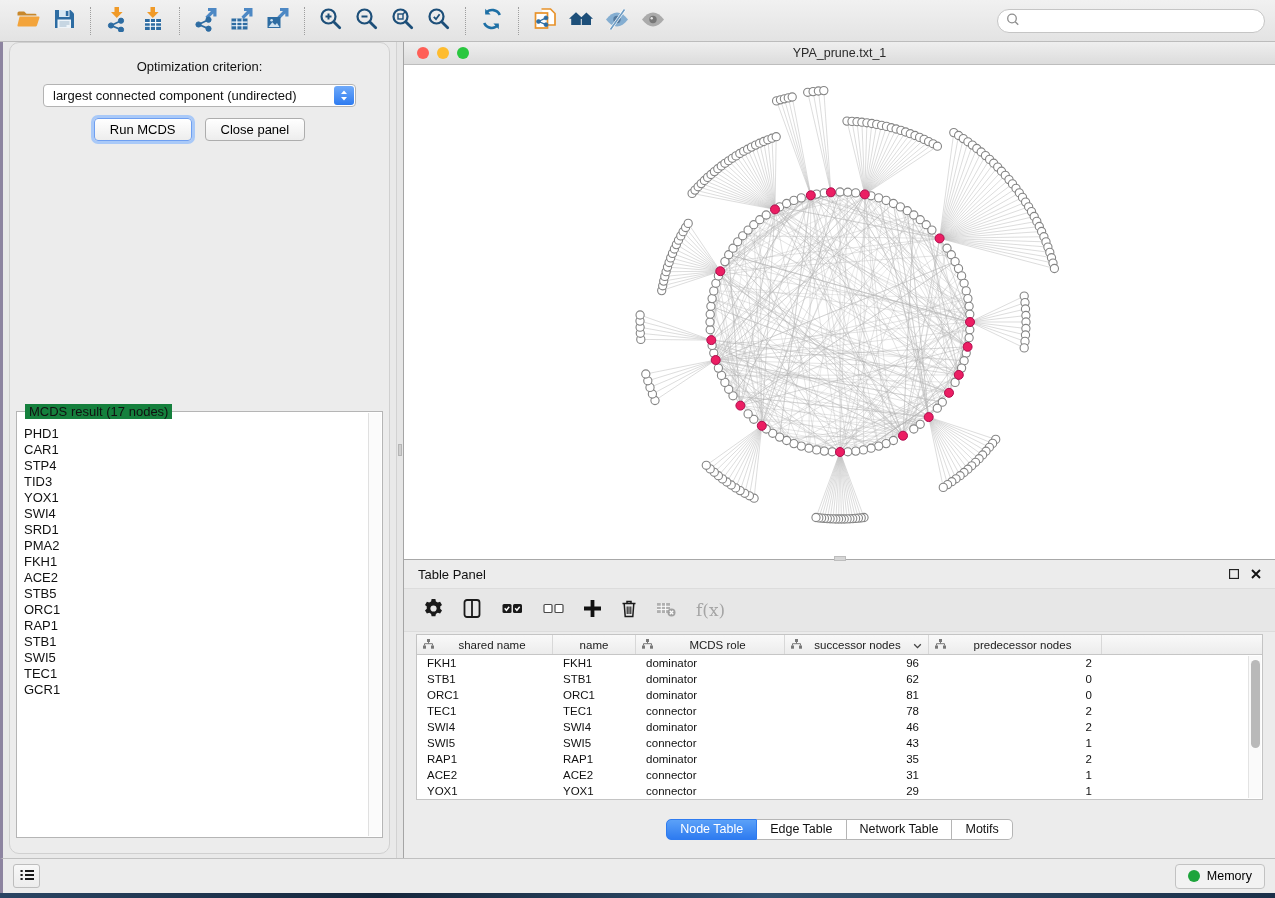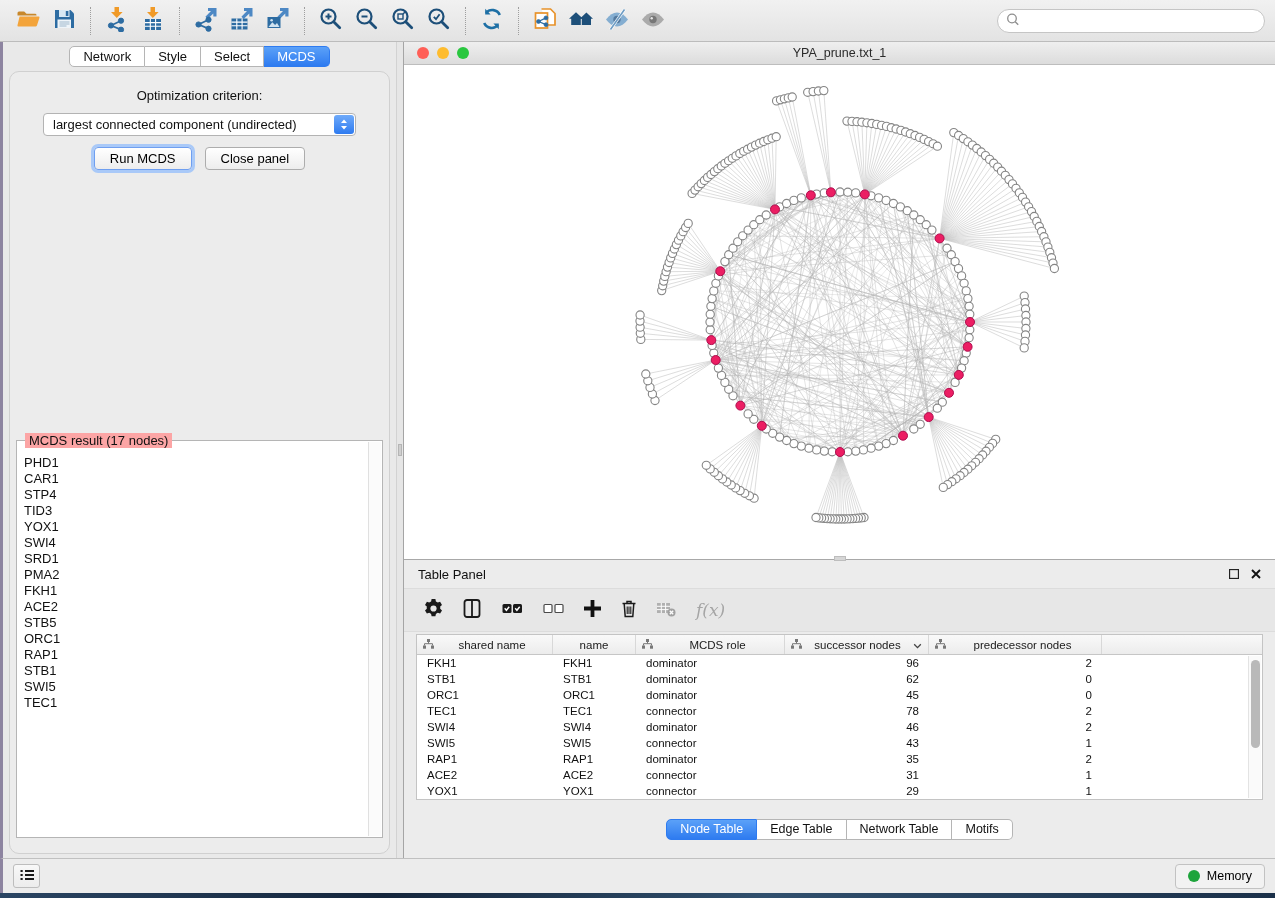--- a/index.html
+++ b/index.html
@@ -28,21 +28,21 @@
   .seg:last-child { border-radius:0 5px 5px 0; }
   .seg.sel { background:linear-gradient(#5ba1f8,#2e7bf0); border-color:#2e7bf0; color:#fff; }
   .cp-body { flex:1; margin:0 6px 4px; border:1px solid #d0d0d0; border-radius:10px; background:#ececec; position:relative; padding-top:16px; }
   .opt-label { text-align:center; font-size:13px; }
   .select { margin:10px auto 0; width:313px; height:23px; background:#fff; border:1px solid #b3b3b3; border-radius:4px; display:flex; align-items:center; padding:0 24px 0 9px; position:relative; font-size:13px; white-space:nowrap; }
   .stepper { position:absolute; right:1px; top:1px; width:20px; height:19px; border-radius:3px; background:linear-gradient(#6faafa,#2e7bf0); display:flex; align-items:center; justify-content:center; }
   .btn-row { display:flex; justify-content:center; gap:13px; margin-top:11px; }
   .btn { height:23px; padding:0 15px; font-family:"Liberation Sans",sans-serif; font-size:13px; background:linear-gradient(#ffffff,#ededed); border:1px solid #adadad; border-radius:4px; cursor:default; }
   .btn.focused { border-color:#6f9ff0; box-shadow:0 0 0 3px #a9c9f8; }
   .result-group { position:absolute; left:6px; right:6px; top:368px; bottom:15px; border:1px solid #b5b5b5; background:#fff; }
-  .result-legend { position:absolute; top:-8px; left:8px; background:#fca5a5; padding:0 4px; font-size:13px; }
+  .result-legend { position:absolute; top:-8px; left:8px; background:#15803d; padding:0 4px; font-size:13px; }
   .mcds-list { position:absolute; inset:1px 15px 1px 1px; overflow:hidden; padding:13px 0 0 6px; }
   .mcds-item { font-size:13px; line-height:16px; }
   .list-scroll { position:absolute; top:1px; bottom:1px; right:1px; width:13px; background:#fbfbfb; border-left:1px solid #e0e0e0; }
 
   
   .vsplit { width:8px; background:#e6e6e6; border-left:1px solid #d2d2d2; border-right:1px solid #a5a5a5; position:relative; }
   .vsplit-handle { position:absolute; top:402px; left:1px; width:4px; height:12px; background:#cfcfcf; border:1px solid #b5b5b5; }
 
   
   .right-col { flex:1; display:flex; flex-direction:column; min-width:0; }
@@ -52,21 +52,21 @@
   .light { width:12px; height:12px; border-radius:50%; }
   .nv-title { flex:1; text-align:center; font-size:12.5px; color:#2a2a2a; }
   .nv-canvas { flex:1; position:relative; background:#fff; overflow:hidden; }
   .hsplit-handle { position:absolute; left:50%; bottom:-2px; width:12px; height:5px; background:#d6d6d6; border:1px solid #bdbdbd; transform:translateX(-50%); }
 
   
   .table-panel { height:298px; display:flex; flex-direction:column; background:#ececec; }
   .tp-header { height:28px; display:flex; align-items:center; padding:0 14px; }
   .tp-toolbar { height:44px; display:flex; align-items:center; gap:20px; padding:0 20px; background:#e7e7e7; border-top:1px solid #dcdcdc; border-bottom:1px solid #dcdcdc; }
   .tp-ic { display:flex; align-items:center; justify-content:center; background:none; border:none; cursor:default; }
-  .fx-text { font-family:"DejaVu Serif",serif; font-style:italic; font-size:17px; color:#9e9e9e; }
+  .fx-text { font-family:"DejaVu Serif",serif; font-size:17px; color:#9e9e9e; }
   .table-wrap { margin:2px 12px 0; height:166px; background:#fff; border:1px solid #c4c4c4; position:relative; overflow:hidden; }
   .thead { display:flex; height:20px; background:linear-gradient(#f9f9f9,#ececec); border-bottom:1px solid #c6c6c6; }
   .th { display:flex; align-items:center; gap:4px; padding:0 6px; border-right:1px solid #d8d8d8; font-size:11.5px; color:#1a1a1a; overflow:hidden; }
   .th .lbl { flex:1; text-align:center; white-space:nowrap; }
   .th.filler { border-right:none; flex:1; }
   .tr { display:flex; height:16px; }
   .td { font-size:11.5px; line-height:16px; padding:0 10px; white-space:nowrap; overflow:hidden; }
   .td.r { text-align:right; padding-right:10px; }
   .vscroll { position:absolute; right:1px; top:21px; bottom:1px; width:13px; background:#fafafa; border-left:1px solid #e3e3e3; }
   .vthumb { position:absolute; top:4px; left:2px; width:9px; height:88px; background:#b9b9b9; border-radius:5px; }
@@ -235,26 +235,20 @@
             <circle cx="6" cy="6.5" r="4.3" fill="none" stroke="#8e8e8e" stroke-width="1.3"></circle>
             <path d="M9.2 9.7l3 3" stroke="#8e8e8e" stroke-width="1.3"></path>
           </svg></span>
       <input placeholder="" style="">
     </div>
   </div>
 
   <div class="content">
 
     <div class="control-panel">
-      <div class="cp-tabs" id="cp-tabs">
-          <button class="seg">Network</button>
-          <button class="seg">Style</button>
-          <button class="seg">Select</button>
-          <button class="seg sel">MCDS</button>
-        </div>
       <div class="cp-body">
         <div class="opt-label">Optimization criterion:</div>
         <div class="select">
           <span>largest connected component (undirected)</span>
           <span class="stepper">
               <svg width="8" height="13">
                 <path d="M1 5L4 1.5 7 5z" fill="#fff"></path>
                 <path d="M1 8L4 11.5 7 8z" fill="#fff"></path>
               </svg>
             </span>
@@ -275,20 +269,21 @@
               <div class="mcds-item">SRD1</div>
               <div class="mcds-item">PMA2</div>
               <div class="mcds-item">FKH1</div>
               <div class="mcds-item">ACE2</div>
               <div class="mcds-item">STB5</div>
               <div class="mcds-item">ORC1</div>
               <div class="mcds-item">RAP1</div>
               <div class="mcds-item">STB1</div>
               <div class="mcds-item">SWI5</div>
               <div class="mcds-item">TEC1</div>
+              <div class="mcds-item">GCR1</div>
             </div>
           <div class="list-scroll"></div>
         </div>
       </div>
     </div>
 
     <div class="vsplit">
       <div class="vsplit-handle"></div>
     </div>
 
@@ -1199,21 +1194,21 @@
                 <div class="td" style="width: 136px;">STB1</div>
                 <div class="td" style="width: 83px;">STB1</div>
                 <div class="td" style="width: 149px;">dominator</div>
                 <div class="td r" style="width: 144px; text-align: right;">62</div>
                 <div class="td r" style="width: 173px;">0</div>
               </div>
               <div class="tr">
                 <div class="td" style="width: 136px;">ORC1</div>
                 <div class="td" style="width: 83px;">ORC1</div>
                 <div class="td" style="width: 149px;">dominator</div>
-                <div class="td r" style="width: 144px;">45</div>
+                <div class="td r" style="width: 144px;">81</div>
                 <div class="td r" style="width: 173px;">0</div>
               </div>
               <div class="tr">
                 <div class="td" style="width: 136px;">TEC1</div>
                 <div class="td" style="width: 83px;">TEC1</div>
                 <div class="td" style="width: 149px;">connector</div>
                 <div class="td r" style="width: 144px;">78</div>
                 <div class="td r" style="width: 173px;">2</div>
               </div>
               <div class="tr">

